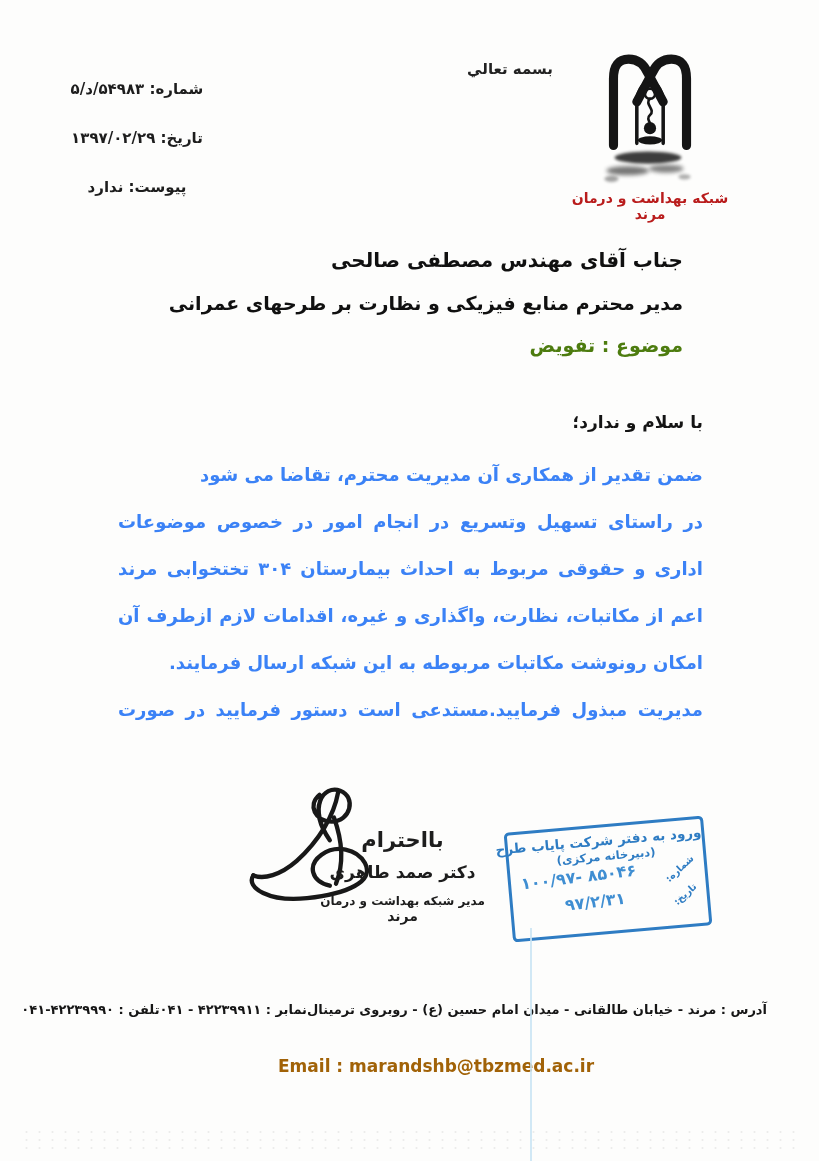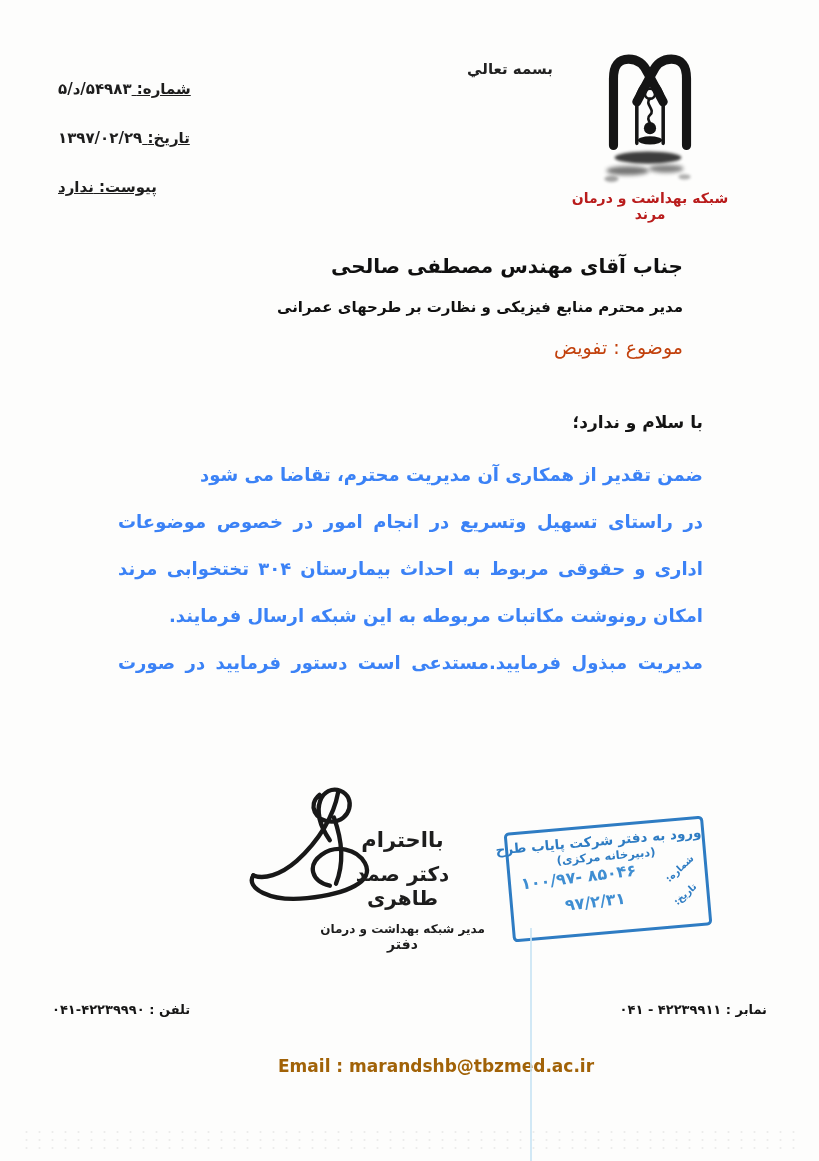--- a/index.html
+++ b/index.html
@@ -10,46 +10,46 @@
     background:#fdfdfc; overflow:hidden;
     font-family:"DejaVu Sans", sans-serif;
     color:#1d1d1d;
     direction:rtl;
   }
   .num { direction:ltr; unicode-bidi:bidi-override; display:inline-block; }
 
   
   .besmele { position:absolute; top:60px; left:455px; width:110px; text-align:center;
              font-size:15px; font-weight:700; color:#222; }
-  .meta { position:absolute; top:78px; left:58px; width:158px; text-align:left;
-          font-size:15px; font-weight:700;text-decoration:underline; }
+  .meta { position:absolute; top:78px; left:58px; width:158px; text-align:center;
+          font-size:15px; font-weight:700; }
   .meta .meta-line { margin-bottom:27px; line-height:22px; white-space:nowrap; }
 
   .logo-wrap { position:absolute; top:46px; left:596px; width:108px; height:142px; }
   .org-name { position:absolute; top:190px; left:570px; width:160px; text-align:center;
               font-size:14px; font-weight:700; color:#b91c1c; }
 
   
-  .recipient { position:absolute; top:254px; right:136px; width:560px; }
+  .recipient { position:absolute; top:248px; right:136px; width:560px; }
   .recipient .r1 { font-size:20px; font-weight:800; color:#101010; margin-bottom:20px; }
-  .recipient .r2 { font-size:15px; font-weight:800; color:#101010; margin-bottom:20px; }
-  .recipient .r3 { font-size:19px; font-weight:400; color:#c2410c; }
+  .recipient .r2 { font-size:19px; font-weight:800; color:#101010; margin-bottom:20px; }
+  .recipient .r3 { font-size:19px; font-weight:700; color:#4d7c0f; }
 
   
   .letter-body { position:absolute; top:405px; left:118px; width:585px; }
   .greeting { font-size:17px; font-weight:800; line-height:34px; text-align:right;
               margin-bottom:12px; color:#141414; }
   .bline { font-size:18px; font-weight:600; line-height:47px; color:#3b82f6; }
   .bline.j { text-align:justify; text-align-last:justify; }
   .bline.r { text-align:right; }
 
   
   .sig-block { position:absolute; top:828px; left:320px; width:165px; text-align:center; }
   .sig-respect { font-size:21px; font-weight:700; margin-bottom:10px; }
-  .sig-name { font-size:20px; font-weight:800; margin-bottom:12px; }
+  .sig-name { font-size:17px; font-weight:800; margin-bottom:12px; }
   .sig-title { font-size:12px; font-weight:800; margin-bottom:0; }
   .sig-city { font-size:14px; font-weight:800; }
   .sig-scribble { position:absolute; top:780px; left:243px; width:155px; height:135px; }
 
   
   .stamp {
     position:absolute; top:824px; left:508px; width:200px; height:110px;
     border:3px solid #2e7cc3; border-radius:5px;
     transform:rotate(-5deg);
     color:#2e7cc3; padding-top:5px;
@@ -129,56 +129,58 @@
     <div class="r1">جناب آقای مهندس مصطفی صالحی</div>
     <div class="r2">مدیر محترم منابع فیزیکی و نظارت بر طرحهای عمرانی</div>
     <div class="r3">موضوع : تفویض</div>
   </div>
 
   <div class="letter-body">
     <div class="greeting">با سلام و ندارد؛</div>
     <div class="bline r">ضمن تقدیر از همکاری آن مدیریت محترم، تقاضا می شود</div>
     <div class="bline j">در راستای تسهیل وتسریع در انجام امور در خصوص موضوعات</div>
     <div class="bline j">اداری و حقوقی مربوط به احداث بیمارستان ۳۰۴ تختخوابی مرند</div>
+    <div class="bline j">اعم از مکاتبات، نظارت، واگذاری و غیره، اقدامات لازم ازطرف آن</div>
     <div class="bline r">امکان رونوشت مکاتبات مربوطه به این شبکه ارسال فرمایند.</div>
     <div class="bline j">مدیریت  مبذول فرمایید.مستدعی است دستور فرمایید در صورت</div>
   </div>
 
   <div class="sig-scribble">
     <svg width="155" height="135" viewBox="0 0 150 130" xmlns="http://www.w3.org/2000/svg">
       <g fill="none" stroke="#181818" stroke-width="4.2" stroke-linecap="round">
         <path d="M84,58 C62,26 78,4 94,10 C110,16 104,40 86,40 C70,40 62,24 74,14"></path>
         <path d="M92,12 C88,34 74,58 52,78 C36,92 20,96 10,92"></path>
         <path d="M10,92 C2,104 26,118 62,114 C100,110 128,98 118,80 C110,66 90,62 76,72 C62,82 66,98 84,102"></path>
         <path d="M88,36 C96,58 98,80 90,100"></path>
       </g>
     </svg>
   </div>
 
   <div class="sig-block">
     <div class="sig-respect">بااحترام</div>
     <div class="sig-name">دکتر صمد طاهری</div>
     <div class="sig-title">مدیر شبکه بهداشت و درمان</div>
-    <div class="sig-city">دفتر</div>
+    <div class="sig-city">مرند</div>
   </div>
 
   <div class="stamp">
     <div class="stamp-title">ورود به دفتر شرکت پایاب طرح</div>
     <div class="stamp-sub">(دبیرخانه مرکزی)</div>
     <div class="stamp-row">
       <span class="stamp-row-label">شماره:</span>
       <span class="stamp-val v-num num">۱۰۰/۹۷- ۸۵۰۴۶</span>
     </div>
     <div class="stamp-row">
       <span class="stamp-row-label">تاریخ:</span>
       <span class="stamp-val v-date num">۹۷/۲/۳۱</span>
     </div>
   </div>
 
   <div class="footer-line">
+    <span class="grp">آدرس : مرند - خیابان طالقانی - میدان امام حسین (ع) - روبروی ترمینال</span>
     <span class="grp">
       <span>نمابر :</span>
       <span class="num">۰۴۱ - ۴۲۲۳۹۹۱۱</span>
     </span>
     <span class="grp">
       <span>تلفن :</span>
       <span class="num">۰۴۱-۴۲۲۳۹۹۹۰</span>
     </span>
   </div>
 

